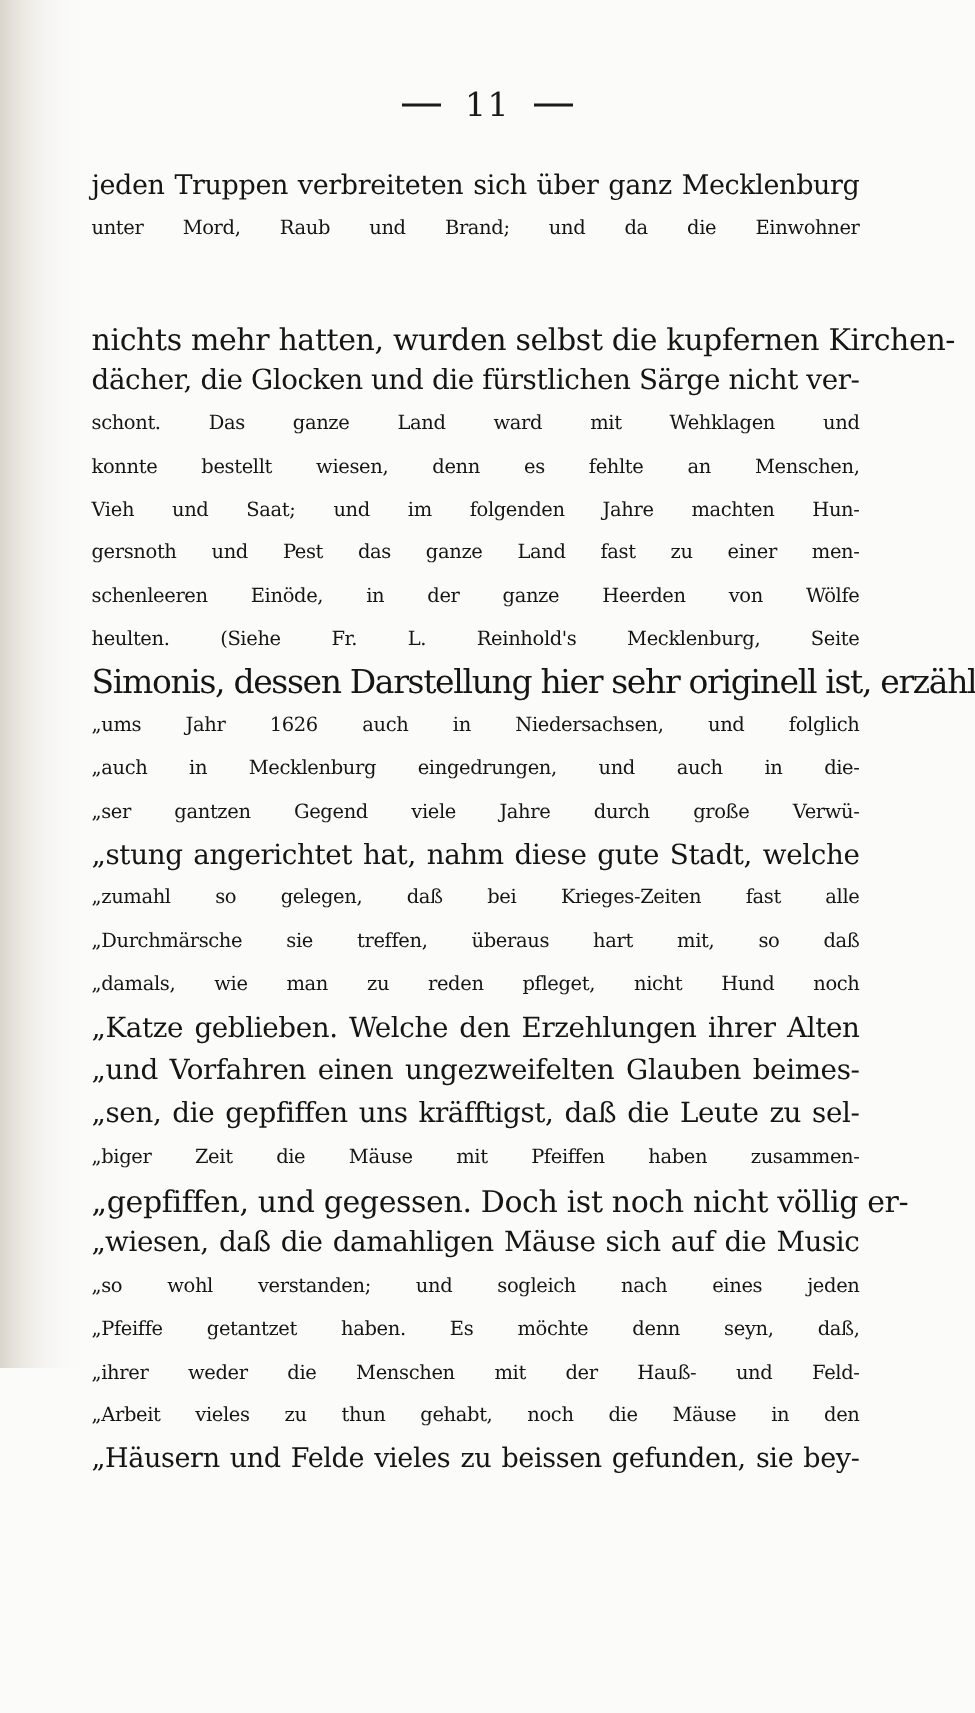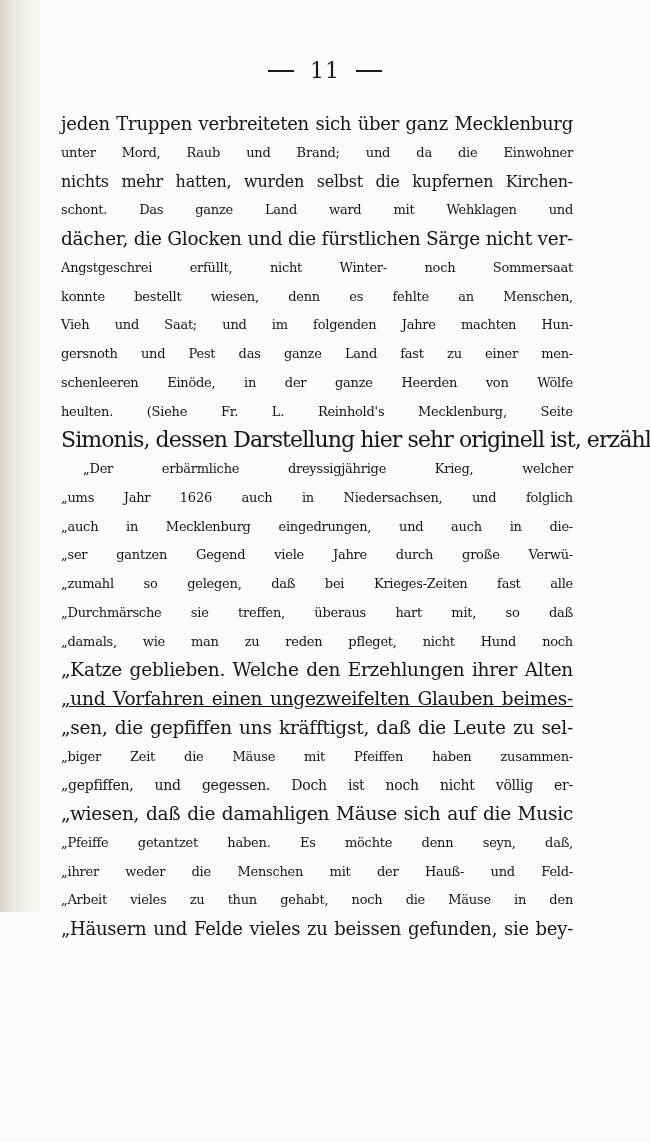--- a/index.html
+++ b/index.html
@@ -73,42 +73,42 @@
 
 <div class="page">
 
   <div class="header">
     <span class="dash"></span><span>11</span><span class="dash"></span>
   </div>
 
   <div class="body-text">
     <div class="line" style="font-size: 18px;">jeden Truppen verbreiteten sich über ganz Mecklenburg</div>
     <div class="line" style="">unter Mord, Raub und Brand; und da die Einwohner</div>
-    <div class="line" style="font-size: 16px;">nichts mehr hatten, wurden selbst die kupfernen Kirchen-</div>
+    <div class="line" style="font-size: 20px; margin-top: 44px;">nichts mehr hatten, wurden selbst die kupfernen Kirchen-</div>
+    <div class="line" style="font-size: 18.5px;">dächer, die Glocken und die fürstlichen Särge nicht ver-</div>
     <div class="line" style="">schont.  Das ganze Land ward mit Wehklagen und</div>
-    <div class="line" style="font-size: 18.5px;">dächer, die Glocken und die fürstlichen Särge nicht ver-</div>
-    <div class="line" style="">Angstgeschrei erfüllt, nicht Winter- noch Sommersaat</div>
     <div class="line" style="">konnte bestellt wiesen, denn es fehlte an Menschen,</div>
     <div class="line" style="">Vieh und Saat; und im folgenden Jahre machten Hun-</div>
     <div class="line" style="">gersnoth und Pest das ganze Land fast zu einer men-</div>
     <div class="line" style="">schenleeren Einöde, in der ganze Heerden von Wölfe</div>
     <div class="line" style="">heulten. (Siehe Fr. L. Reinhold's Mecklenburg, Seite</div>
     <div class="line" style="letter-spacing: -0.9px; font-size: 22px;">Simonis, dessen Darstellung hier sehr originell ist, erzählen:</div>
-    <div class="line indent" style="">„Der erbärmliche dreyssigjährige Krieg, welcher</div>
     <div class="line" style="">„ums Jahr 1626 auch in Niedersachsen, und folglich</div>
     <div class="line" style="">„auch in Mecklenburg eingedrungen, und auch in die-</div>
     <div class="line" style="">„ser gantzen Gegend viele Jahre durch große Verwü-</div>
+    <div class="line" style="font-size: 18.5px;">„stung angerichtet hat, nahm diese gute Stadt, welche</div>
     <div class="line" style="">„zumahl so gelegen, daß bei Krieges-Zeiten fast alle</div>
     <div class="line" style="">„Durchmärsche sie treffen, überaus hart mit, so daß</div>
     <div class="line" style="">„damals, wie man zu reden pfleget, nicht Hund noch</div>
     <div class="line" style="font-size: 18.5px;">„Katze geblieben.  Welche den Erzehlungen ihrer Alten</div>
-    <div class="line" style="font-size: 18.5px; text-decoration: underline;">„und Vorfahren einen ungezweifelten Glauben beimes-</div>
+    <div class="line" style="font-size: 18.5px;">„und Vorfahren einen ungezweifelten Glauben beimes-</div>
     <div class="line" style="font-size: 18.5px;">„sen, die gepfiffen uns kräfftigst, daß die Leute zu sel-</div>
     <div class="line" style="">„biger Zeit die Mäuse mit Pfeiffen haben zusammen-</div>
-    <div class="line" style="font-size: 14px;">„gepfiffen, und gegessen.  Doch ist noch nicht völlig er-</div>
+    <div class="line" style="font-size: 20px;">„gepfiffen, und gegessen.  Doch ist noch nicht völlig er-</div>
     <div class="line" style="font-size: 18.5px;">„wiesen, daß die damahligen Mäuse sich auf die Music</div>
+    <div class="line" style="">„so wohl verstanden; und sogleich nach eines jeden</div>
     <div class="line" style="">„Pfeiffe getantzet haben.  Es möchte denn seyn, daß,</div>
     <div class="line" style="">„ihrer weder die Menschen mit der Hauß- und Feld-</div>
     <div class="line" style="">„Arbeit vieles zu thun gehabt, noch die Mäuse in den</div>
     <div class="line" style="font-size: 18px;">„Häusern und Felde vieles zu beissen gefunden, sie bey-</div>
   </div>
 
 </div>
 
 </body></html>

